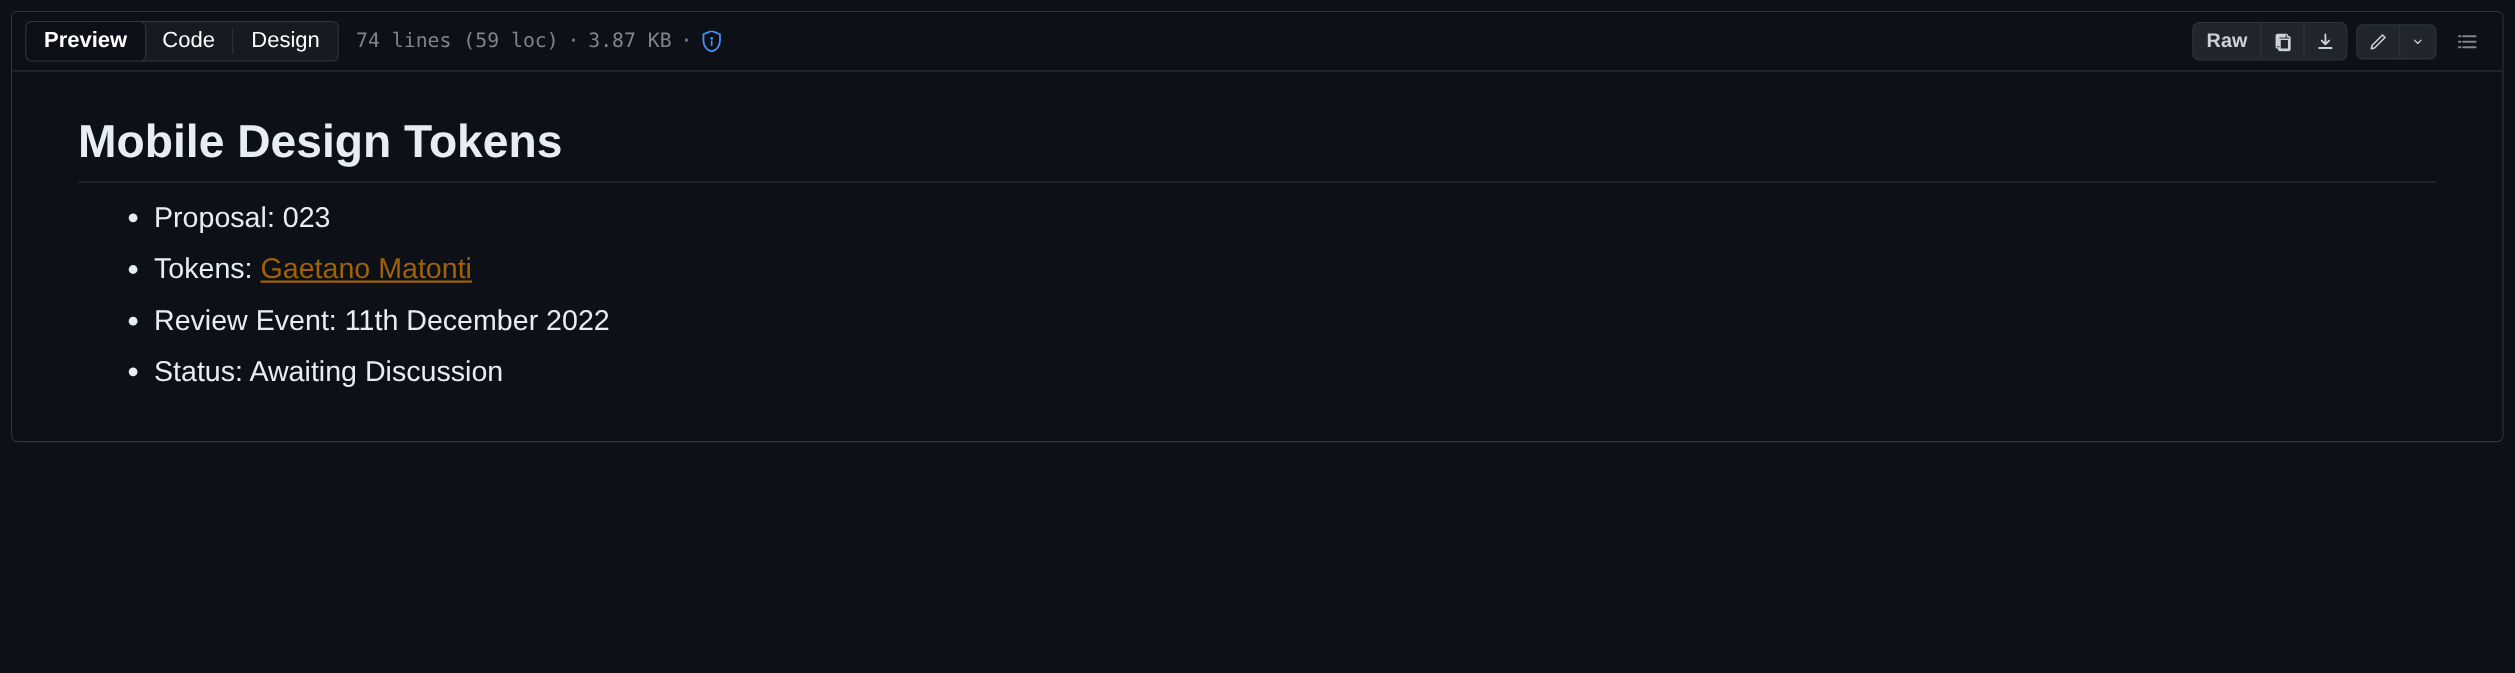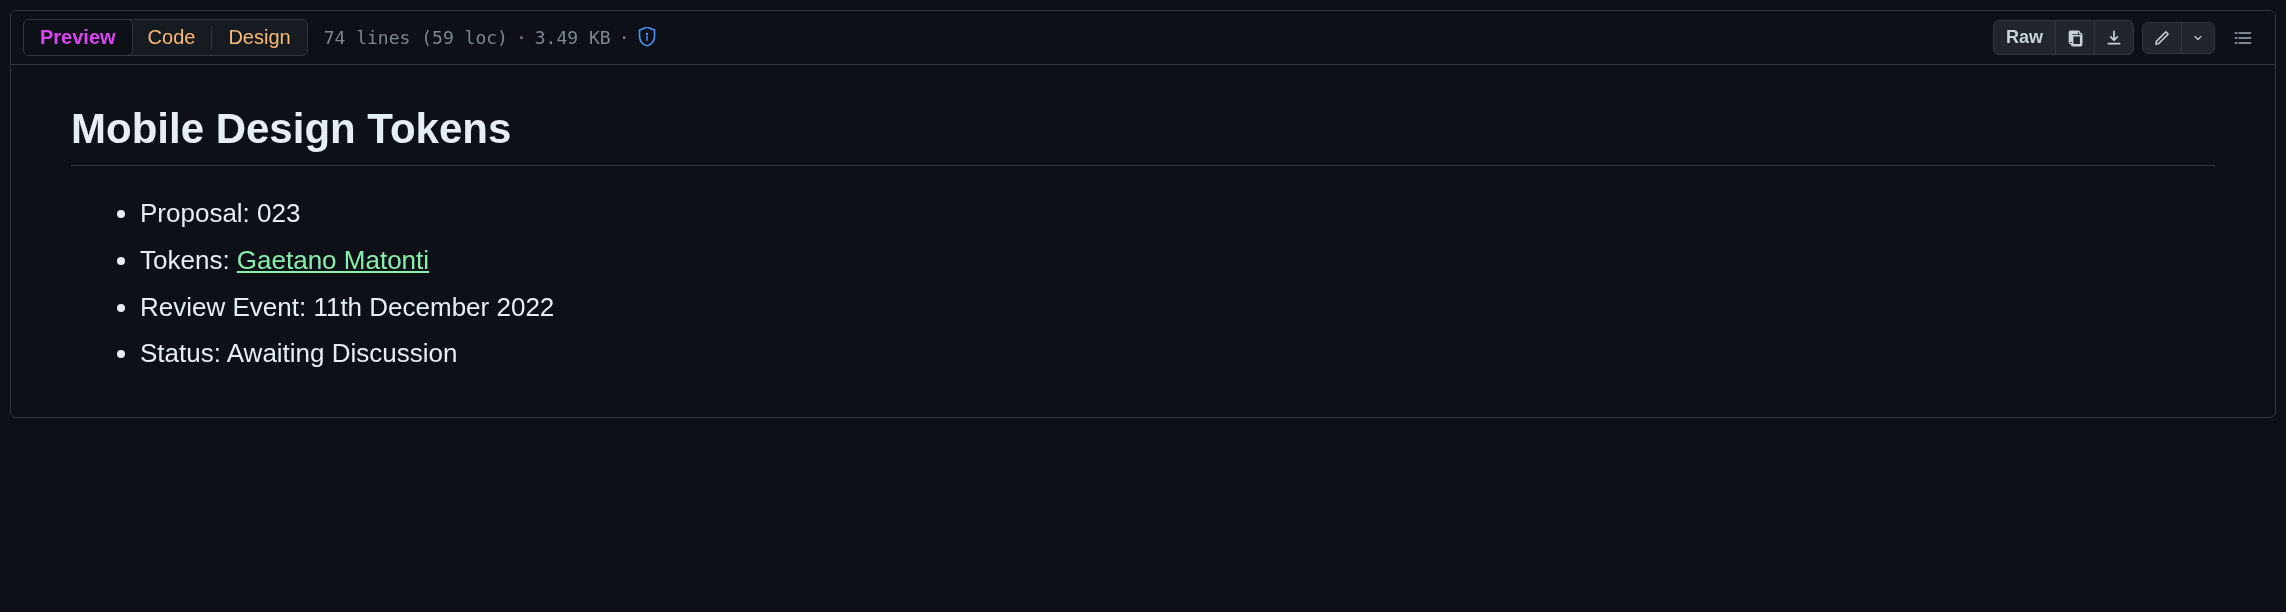--- a/index.html
+++ b/index.html
@@ -30,43 +30,43 @@
       display: flex;
       background: #161b22;
       border: 1px solid #30363d;
       border-radius: 6px;
       overflow: hidden;
     }
     .tab {
       padding: 6px 16px;
       font-size: 20px;
       font-weight: 500;
-      color: #fdba74;
+      color: #ffffff;
       cursor: pointer;
       background: transparent;
       border: none;
       position: relative;
     }
     .tab.active {
       background: #0d1117;
-      color: #d946ef;
+      color: #ffffff;
       font-weight: 600;
       border: 1px solid #30363d;
       border-radius: 6px;
       margin: -1px;
     }
     .tab-divider {
       width: 1px;
       background: #30363d;
       align-self: stretch;
       margin: 6px 0;
     }
     .file-info {
       display: flex;
-      align-items: flex-start;
+      align-items: flex-end;
       gap: 8px;
       font-family: ui-monospace, SFMono-Regular, "SF Mono", Menlo, Consolas, monospace;
       font-size: 18px;
       color: #7d8590;
       margin-left: 6px;
     }
     .file-info .dot {
       color: #7d8590;
     }
     .shield-icon {
@@ -118,55 +118,55 @@
     }
     .content {
       padding: 40px 60px;
     }
     .content h1 {
       font-size: 42px;
       font-weight: 600;
       color: #e6edf3;
       padding-bottom: 12px;
       border-bottom: 1px solid #30363d;
-      margin-bottom: 24px;
+      margin-bottom: 8px;
     }
     .content ul {
       list-style: disc;
       padding-left: 32px;
     }
     .content li {
       font-size: 26px;
       line-height: 1.8;
       color: #e6edf3;
       margin-left: 37px;
     }
     .content a {
-      color: #86efac;
+      color: #a16207;
       text-decoration: underline;
     }
     svg {
       display: block;
     }
   </style>
 </head>
 <body>
 
 <div class="container">
   <div class="toolbar">
     <div class="tab-group">
       <button class="tab active">Preview</button>
       <button class="tab">Code</button>
       <span class="tab-divider"></span>
       <button class="tab">Design</button>
     </div>
     <div class="file-info">
       <span>74 lines (59 loc)</span>
       <span class="dot">·</span>
-      <span>3.49 KB</span>
+      <span>3.87 KB</span>
       <span class="dot">·</span>
       <span class="shield-icon">
         <svg width="20" height="20" viewBox="0 0 16 16" fill="currentColor">
           <path d="M8 0l6 2.5v4.8c0 3.7-2.6 7.1-6 7.7-3.4-.6-6-4-6-7.7V2.5L8 0z" fill="none" stroke="currentColor" stroke-width="1.3"></path>
           <circle cx="8" cy="5.5" r="1" fill="currentColor"></circle>
           <rect x="7.4" y="7" width="1.2" height="4" fill="currentColor"></rect>
         </svg>
       </span>
     </div>
     <div class="toolbar-spacer"></div>

